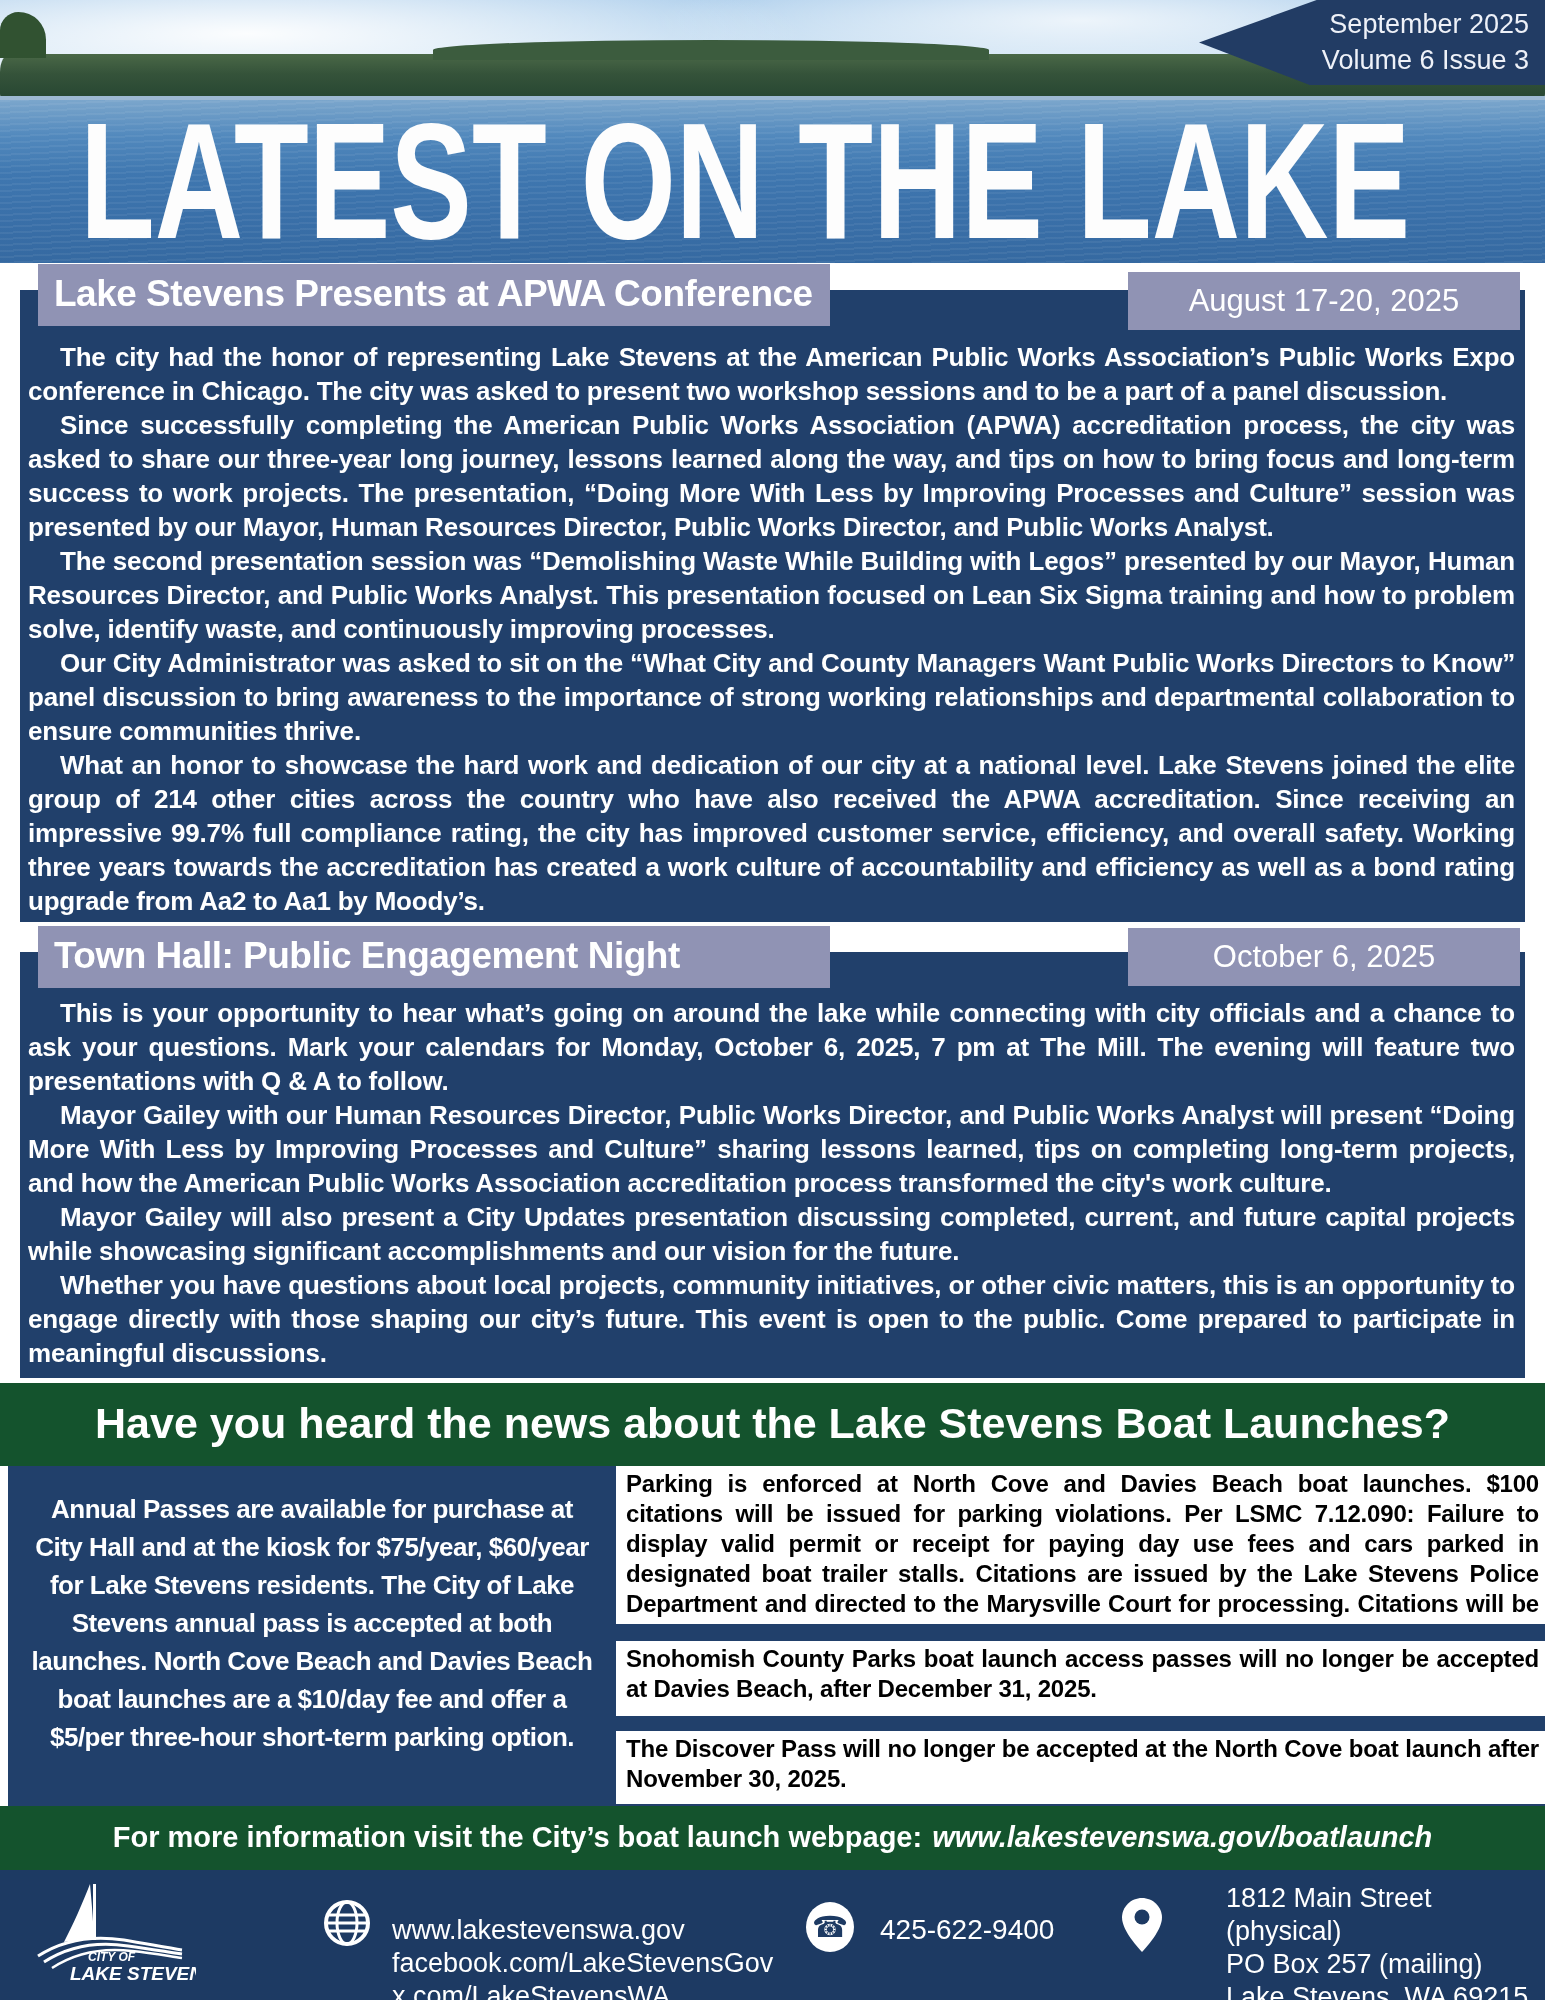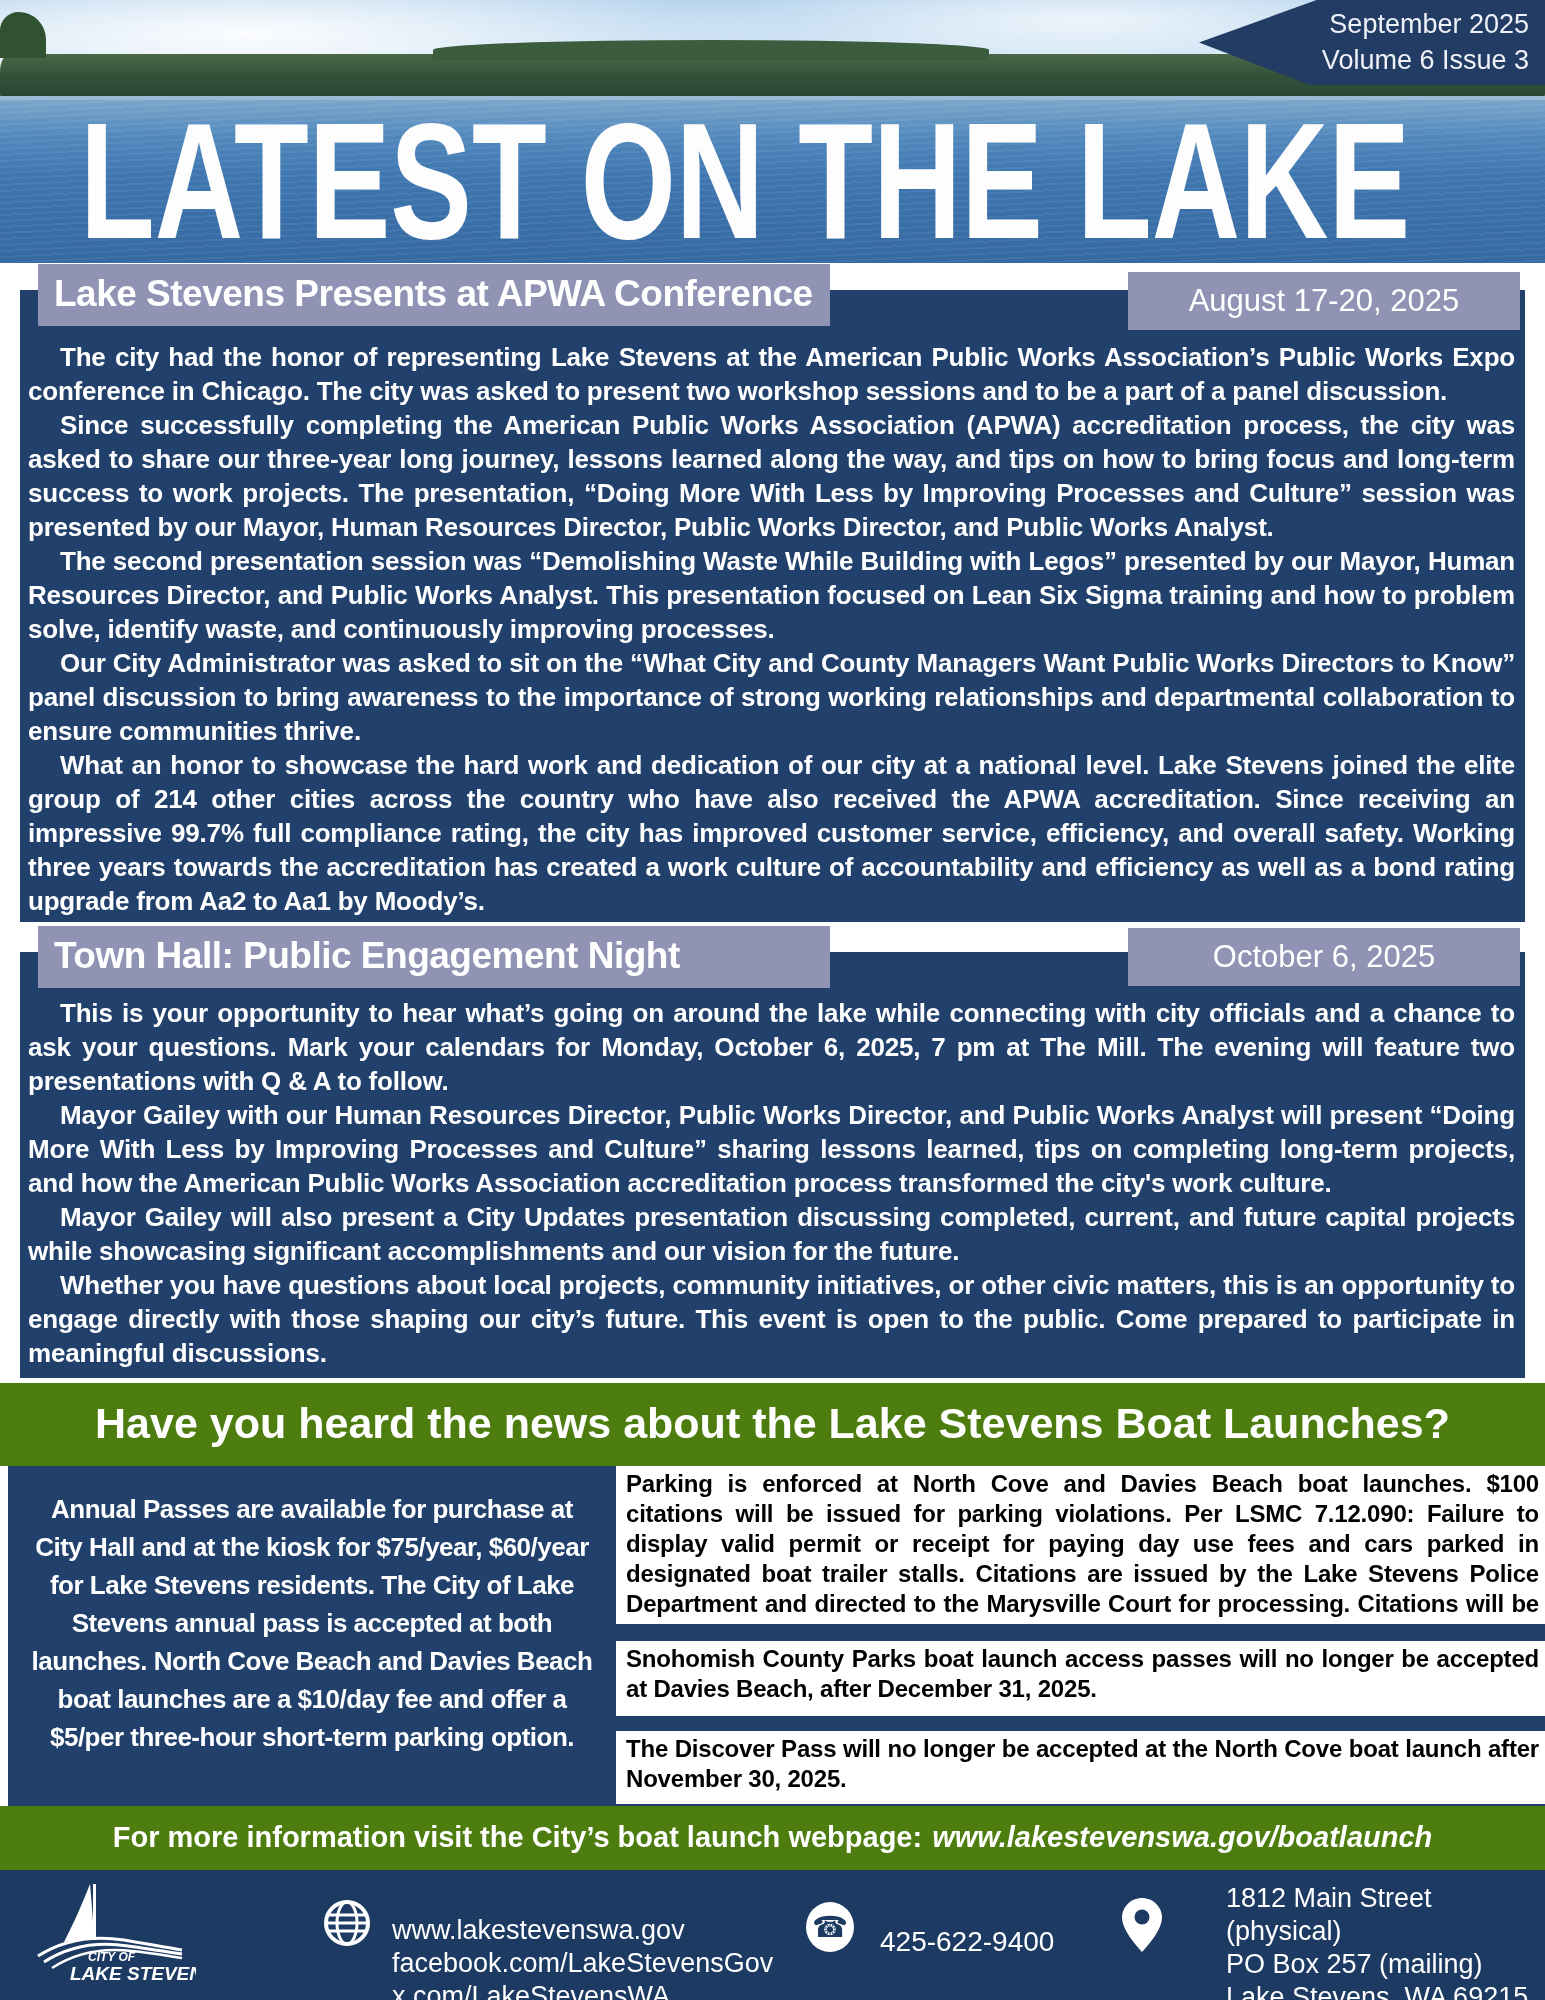--- a/index.html
+++ b/index.html
@@ -43,21 +43,21 @@
   .t1{top:264px;} .d1{top:272px;} .t2{top:926px;} .d2{top:928px;}
 
   
   .navybox{position:absolute;left:20px;width:1505px;background:#21406b;color:#ffffff;
     box-sizing:border-box;font-weight:bold;text-align:justify;}
   .box1{top:290px;height:632px;padding:50px 10px 0 8px;}
   .box2{top:952px;height:426px;padding:44px 10px 0 8px;}
   .navybox p{margin:0;text-indent:32px;font-size:26px;line-height:34px;letter-spacing:-0.2px;}
 
   
-  .banner{position:absolute;left:0;width:1545px;background:#4d7c0f;color:#ffffff;
+  .banner{position:absolute;left:0;width:1545px;background:#14532d;color:#ffffff;
     font-weight:bold;text-align:center;}
   .banner1{top:1383px;height:83px;font-size:43px;line-height:80px;}
   .banner2{top:1806px;height:64px;font-size:29px;line-height:62px;}
   .banner2 .url{font-style:italic;margin-left:10px;}
 
   
   .boat{position:absolute;left:0;top:1466px;width:1545px;height:340px;background:#21406b;margin-left:8px;}
   .passbox{position:absolute;left:0;top:0;width:608px;height:340px;color:#ffffff;
     font-weight:bold;font-size:26px;line-height:38px;text-align:center;
     padding:24px 18px 0;box-sizing:border-box;letter-spacing:-0.5px;}
@@ -69,21 +69,21 @@
   .n3{top:265px;height:73px;}
 
   
   .footer{position:absolute;left:0;top:1870px;width:1545px;height:130px;background:#1d3a63;color:#ffffff;}
   .logo{position:absolute;left:26px;top:10px;}
   .globe{position:absolute;left:322px;top:28px;}
   .weblinks{position:absolute;left:392px;top:12px;font-size:27px;line-height:33px;margin-top:32px;}
   .phone-circle{position:absolute;left:806px;top:32px;width:48px;height:50px;background:#ffffff;
     border-radius:50%;text-align:center;}
   .phone-glyph::before{content:"\260E";font-size:29px;color:#1d3a63;line-height:50px;}
-  .phone-num{position:absolute;left:880px;top:56px;font-size:28px;}
+  .phone-num{position:absolute;left:880px;top:44px;font-size:28px;}
   .pin{position:absolute;left:1122px;top:28px;}
   .address{position:absolute;left:1202px;top:12px;font-size:27px;line-height:33px;margin-left:24px;}
 </style>
 </head>
 <body>
 
 <div class="page">
 
   <div class="hero">
     <div class="sky"></div>

